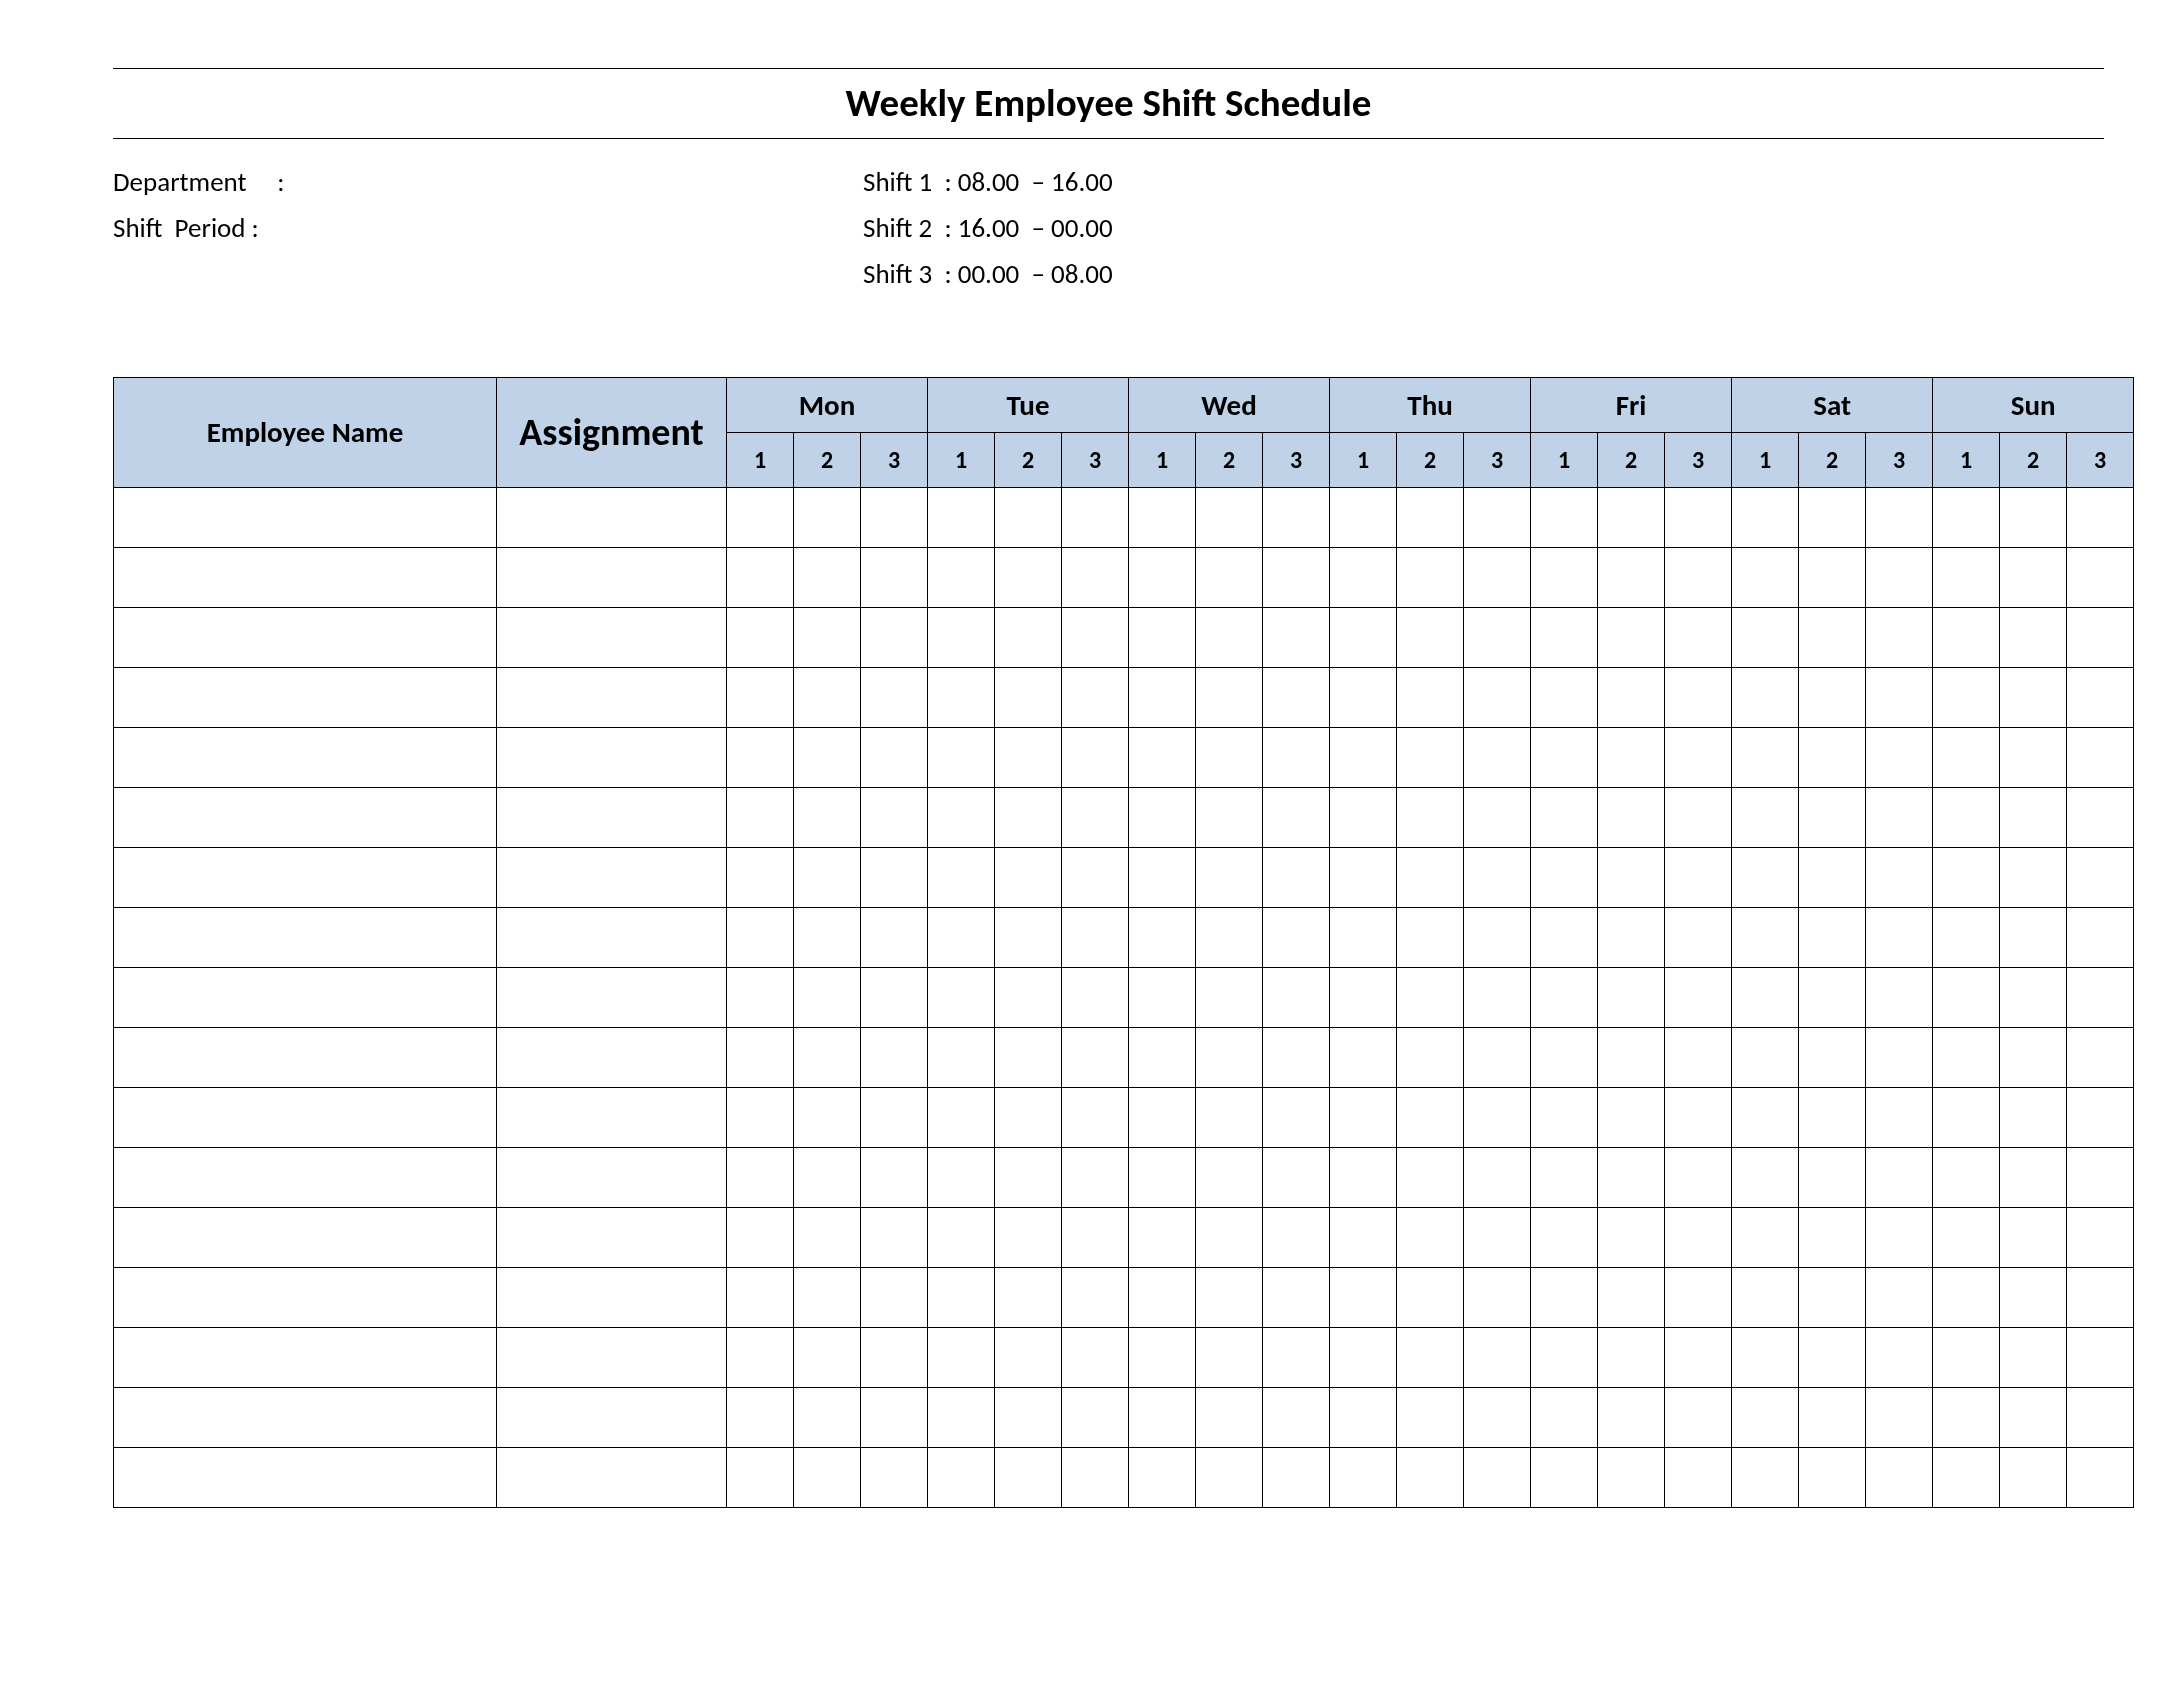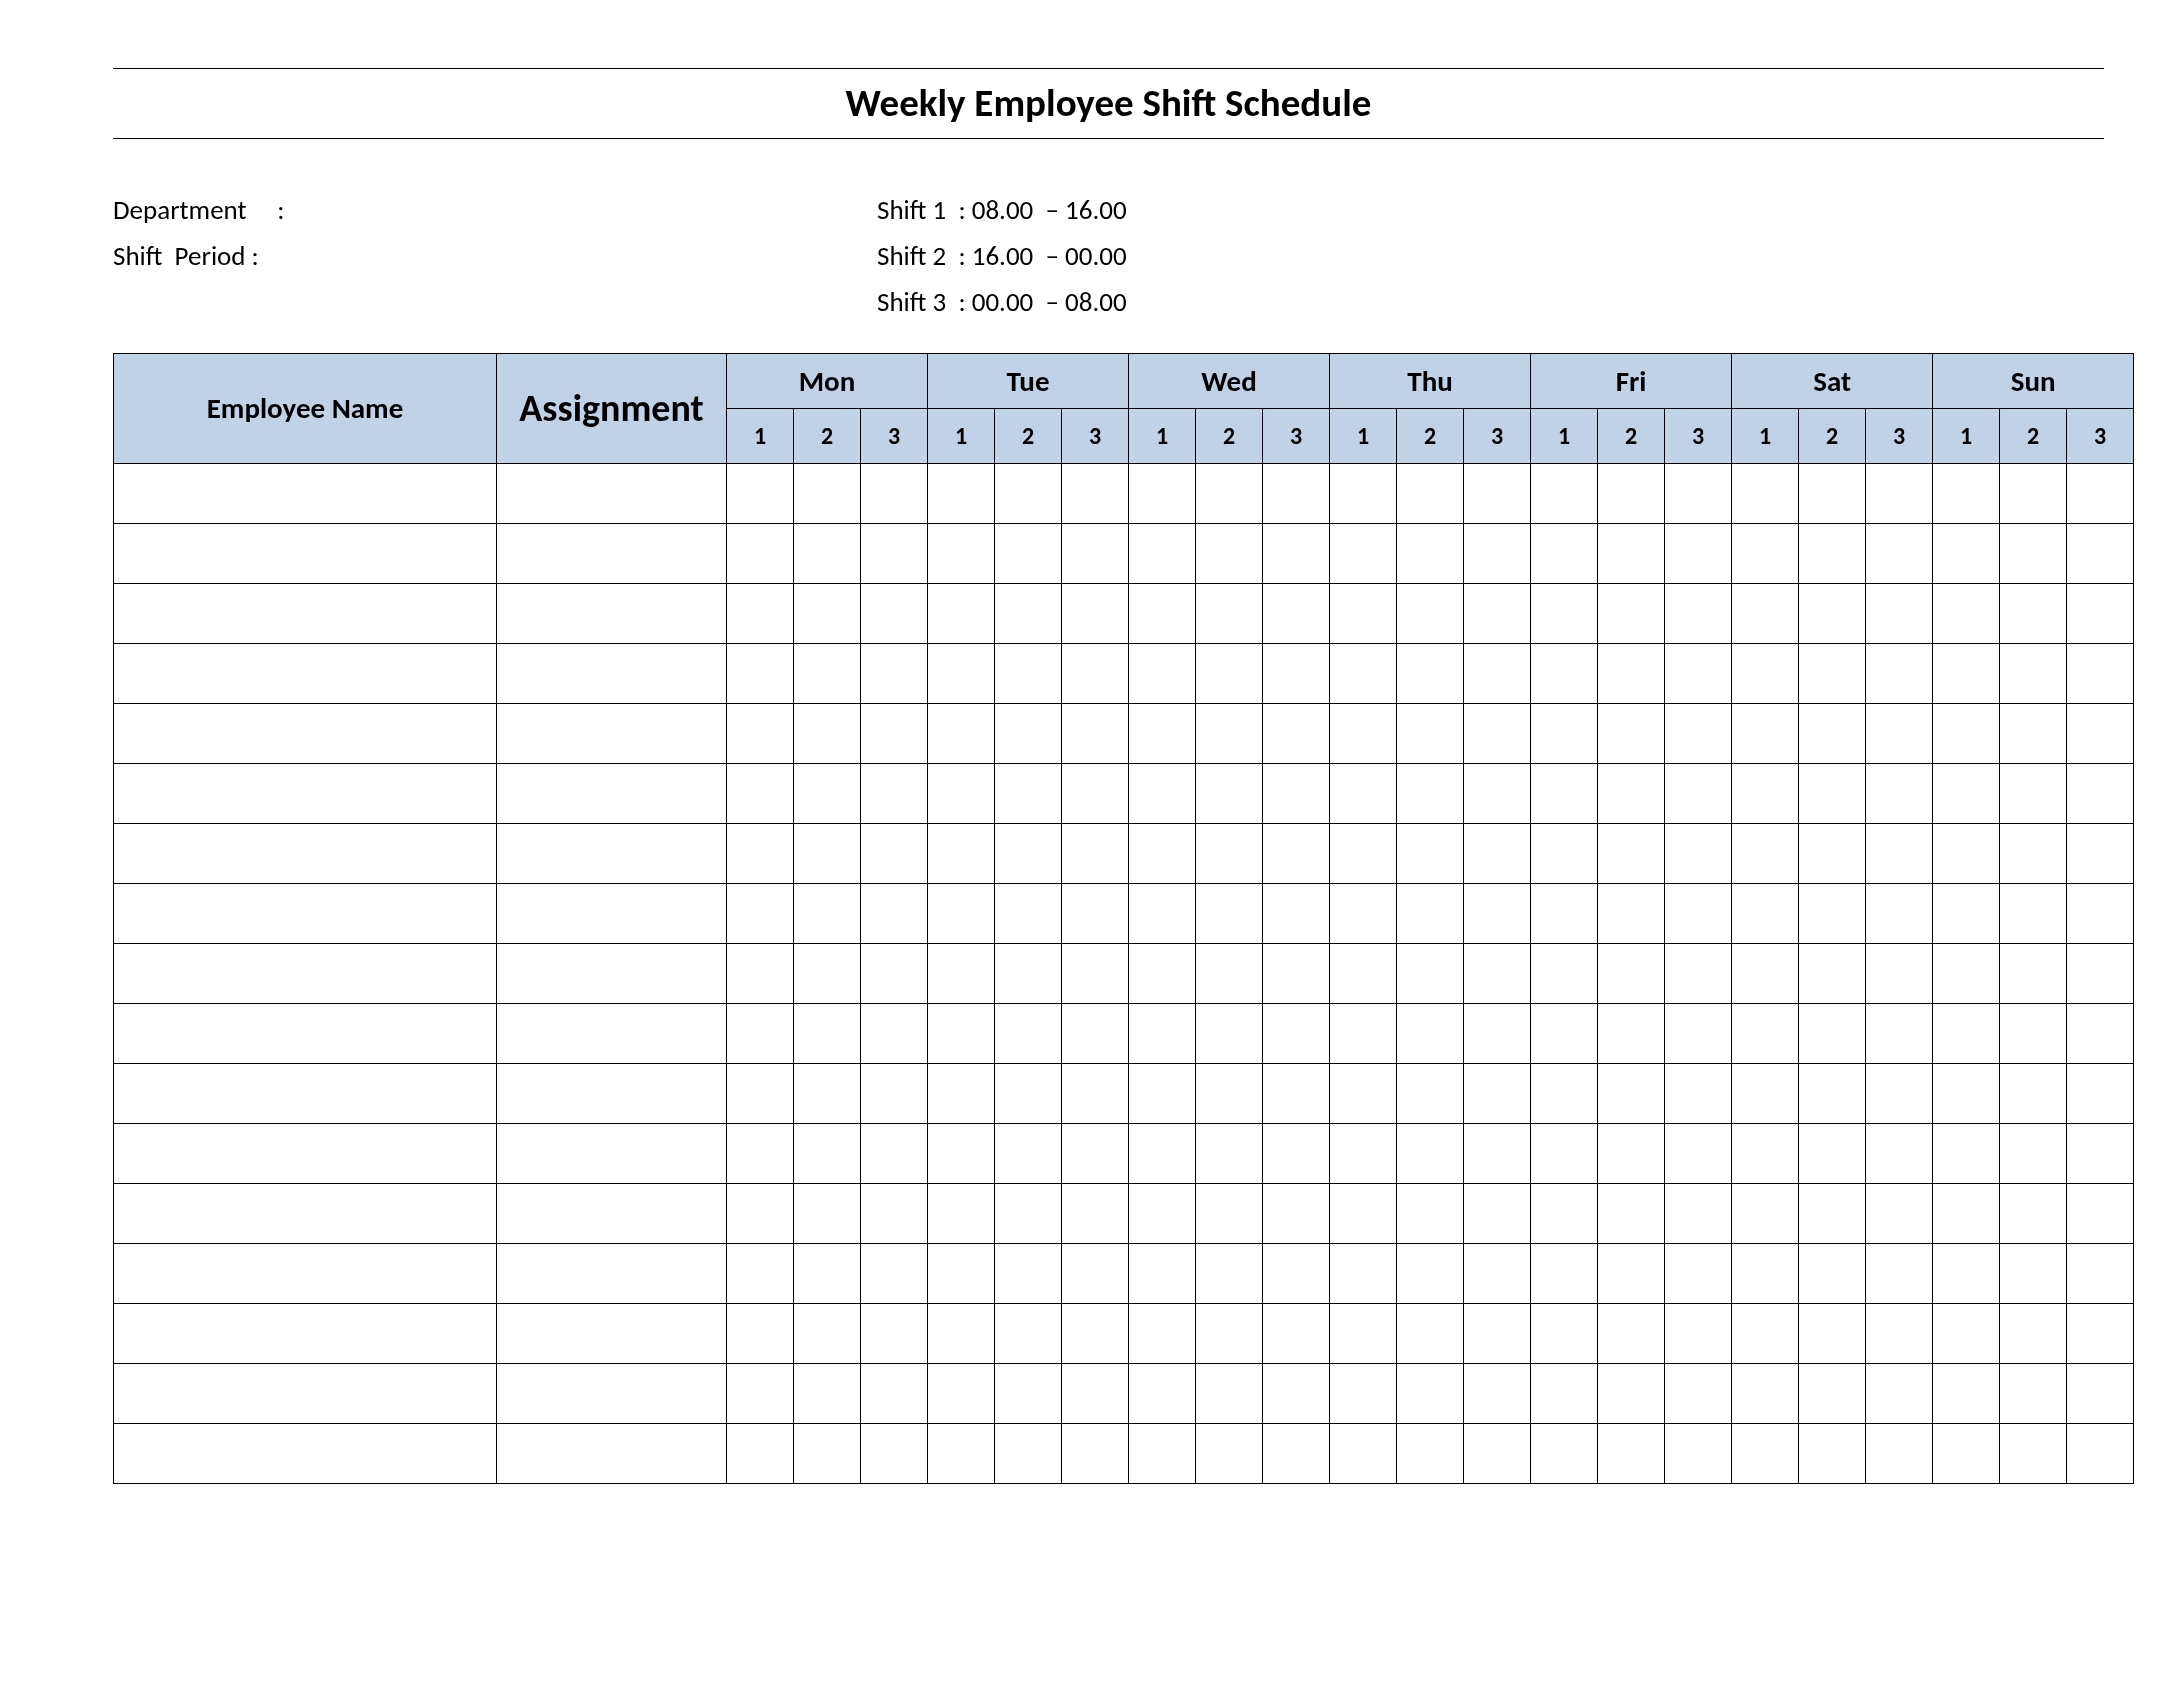--- a/index.html
+++ b/index.html
@@ -19,34 +19,33 @@
     border-top: 1.7px solid #000;
     border-bottom: 1.7px solid #000;
     padding: 10.2px 0 12px 0;
     text-align: center;
   }
   .title {
     font-size: 39px;
     font-weight: 700;
   }
   .meta-block {
-    margin-top: 48px;
+    margin-top: 20px;
     display: flex;
     font-size: 27px;
     line-height: 1.7;
-    gap: 14px;
   }
   .meta-left {
     flex: 0 0 750px;
   }
   .meta-row { white-space: pre; }
   .shift-row { white-space: pre; }
 
   .schedule-wrap {
-    margin-top: 28px;
+    margin-top: 80px;
   }
   table.schedule {
     border-collapse: collapse;
     width: 100%;
     table-layout: fixed;
   }
   table.schedule th,
   table.schedule td {
     border: 0.9px solid #000;
   }

